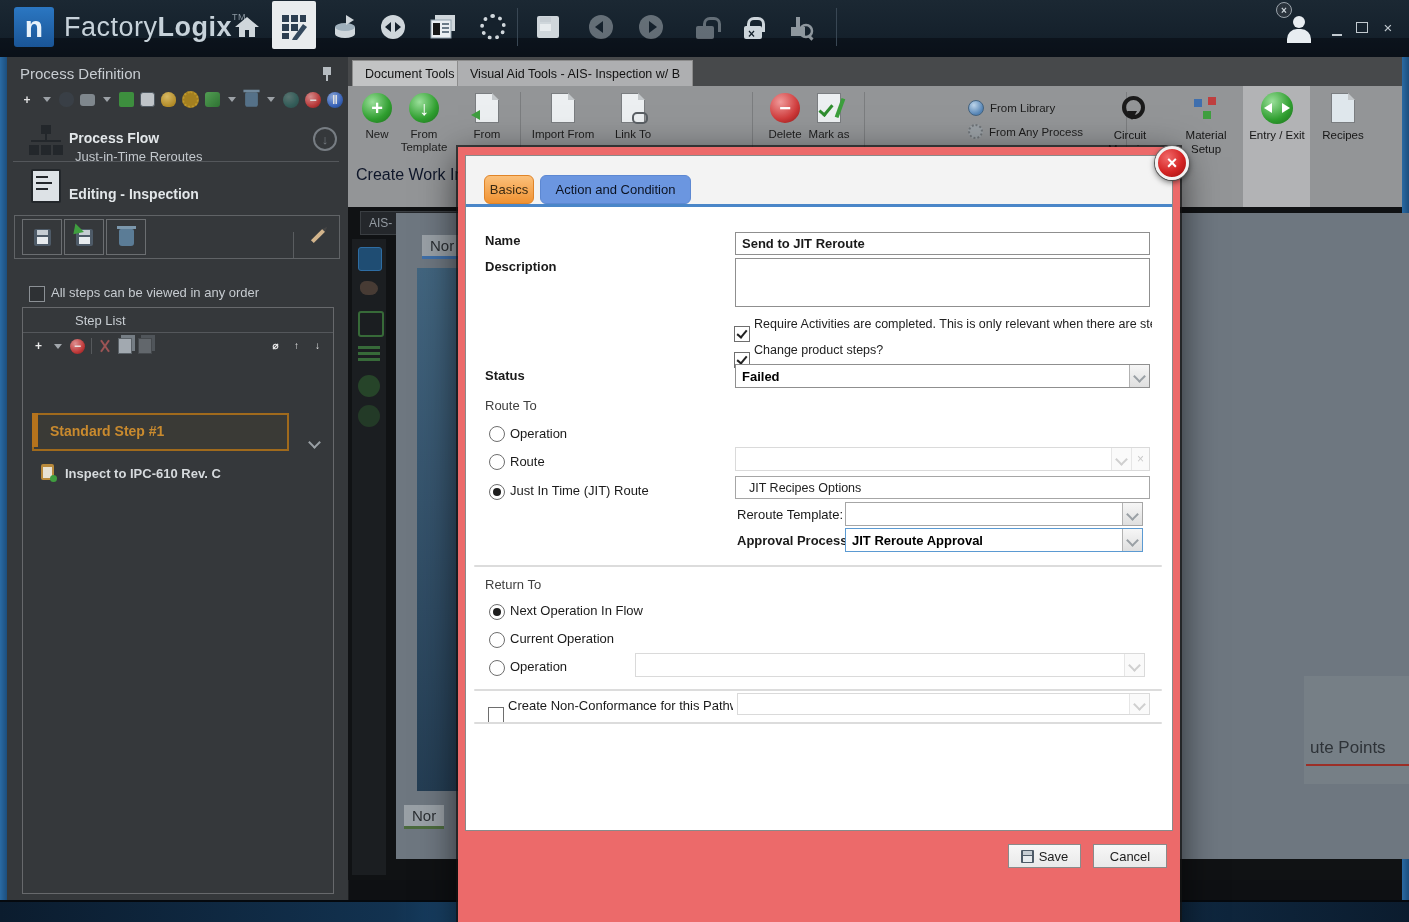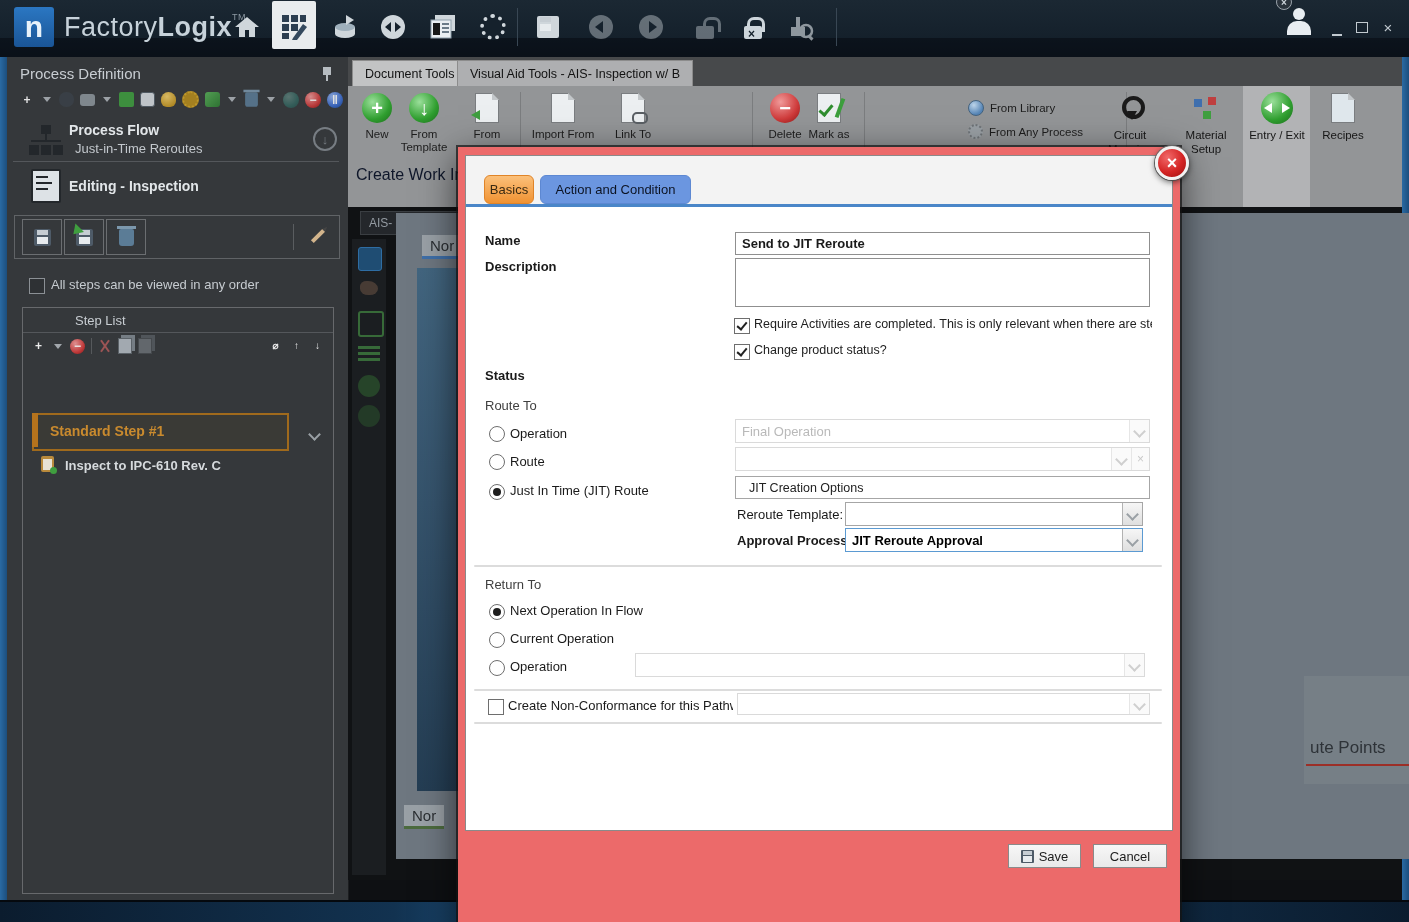--- a/index.html
+++ b/index.html
@@ -1,18 +1,18 @@
 <!DOCTYPE html>
 <html><head>
 <meta charset="utf-8">
 <style>
   html,body{margin:0;padding:0;background:#000;}
   .screen{position:relative;width:1409px;height:922px;background:#0e1013;
           font-family:"Liberation Sans",sans-serif;overflow:hidden;}
-  .abs{position:absolute;}
+  .abs{position:absolute;margin-top:8px;}
 
   
   .titlebar{position:absolute;left:0;top:0;width:1409px;height:57px;
             background:linear-gradient(180deg,#1b2833 0%,#15212c 60%,#101a24 100%);}
   .tb-band{position:absolute;left:0;top:38px;width:1409px;height:19px;background:rgba(5,10,16,.55);}
   .logo-box{position:absolute;left:14px;top:7px;width:40px;height:40px;background:linear-gradient(180deg,#2b77c2,#1a5597);
             border-radius:3px;display:flex;align-items:center;justify-content:center;}
   .logo-n{color:#e8f2fa;font-size:30px;font-weight:bold;line-height:1;}
   .brand{position:absolute;left:64px;top:12px;font-size:27px;color:#c7d2da;letter-spacing:.5px;}
   .brand .lt{font-weight:300;} .brand .bd{font-weight:bold;}
@@ -567,50 +567,50 @@
       <div class="blue-rule"></div>
 
       <div class="flbl" style="left:19px;top:77px;">Name</div>
       <input class="txt-input" style="left: 269px; top: 76px; width: 415px; height: 23px;" value="Send to JIT Reroute">
       <div class="flbl" style="left:19px;top:103px;">Description</div>
       <textarea class="txt-input" style="left: 269px; top: 102px; width: 415px; height: 49px; font-weight: normal; resize: none;"></textarea>
 
       <div class="abs" style="left:268px;top:160px;"><span class="cb checked"></span></div>
       <div class="clipwrap" style="left:288px;top:161px;width:398px;">Require Activities are completed. This is only relevant when there are steps a</div>
       <div class="abs" style="left:268px;top:186px;"><span class="cb checked"></span></div>
-      <div class="clipwrap" style="left:288px;top:187px;width:398px;">Change product status?</div>
+      <div class="clipwrap" style="left:288px;top:187px;width:398px;">Change product steps?</div>
 
       <div class="flbl" style="left:19px;top:212px;">Status</div>
+      <div class="dd" style="left:269px;top:208px;width:415px;height:24px;">
+        <span class="t" style="font-weight:bold;">Failed</span>
+        <span class="btn">
+            <i class="chev"></i>
+          </span>
+      </div>
 
       <div class="slbl" style="left:19px;top:242px;">Route To</div>
 
       <div class="radio" style="left:23px;top:270px;"></div>
       <div class="slbl" style="left:44px;top:270px;color:#1a1a1a;">Operation</div>
-      <div class="dd disabled" style="left:269px;top:263px;width:415px;height:24px;">
-        <span class="t">Final Operation</span>
-        <span class="btn">
-            <i class="chev"></i>
-          </span>
-      </div>
 
       <div class="radio" style="left:23px;top:298px;"></div>
       <div class="slbl" style="left:44px;top:298px;color:#1a1a1a;">Route</div>
       <div class="dd disabled" style="left:269px;top:291px;width:415px;height:24px;">
         <span class="t"></span>
         <span class="btn">
             <i class="chev"></i>
           </span>
         <span class="xbtn">×</span>
       </div>
 
       <div class="radio on" style="left:23px;top:328px;"></div>
       <div class="slbl" style="left:44px;top:327px;color:#1a1a1a;">Just In Time (JIT) Route</div>
 
       <div class="grpbox" style="left:269px;top:320px;width:415px;height:23px;">
-          <span>JIT Creation Options</span>
+          <span>JIT Recipes Options</span>
         </div>
       <div class="slbl" style="left:271px;top:351px;color:#1a1a1a;">Reroute Template:</div>
       <div class="dd" style="left:379px;top:346px;width:298px;height:24px;border-color:#a6a6a6;">
         <span class="t"></span>
         <span class="btn">
             <i class="chev"></i>
           </span>
       </div>
       <div class="flbl" style="left:271px;top:377px;">Approval Process:</div>
       <div class="dd focus" style="left:379px;top:372px;width:298px;height:24px;">

